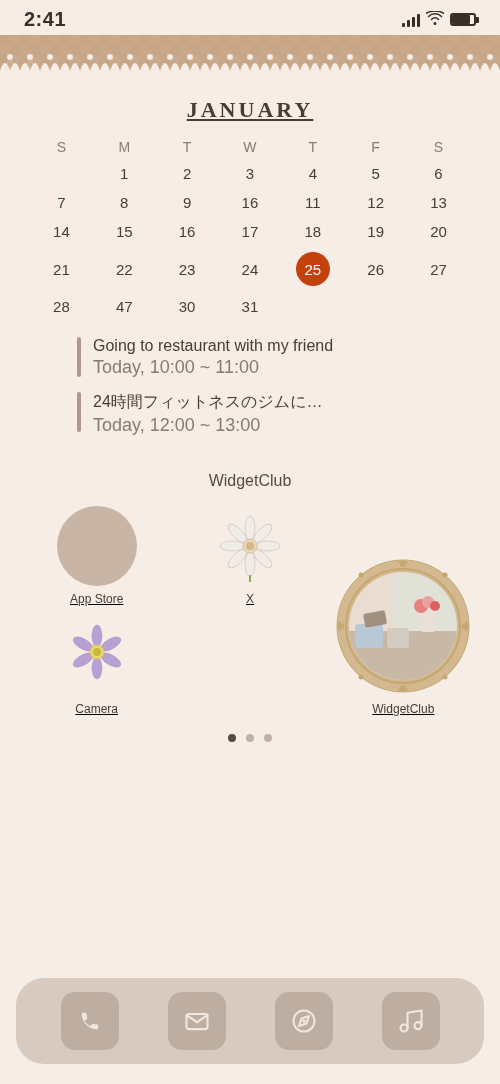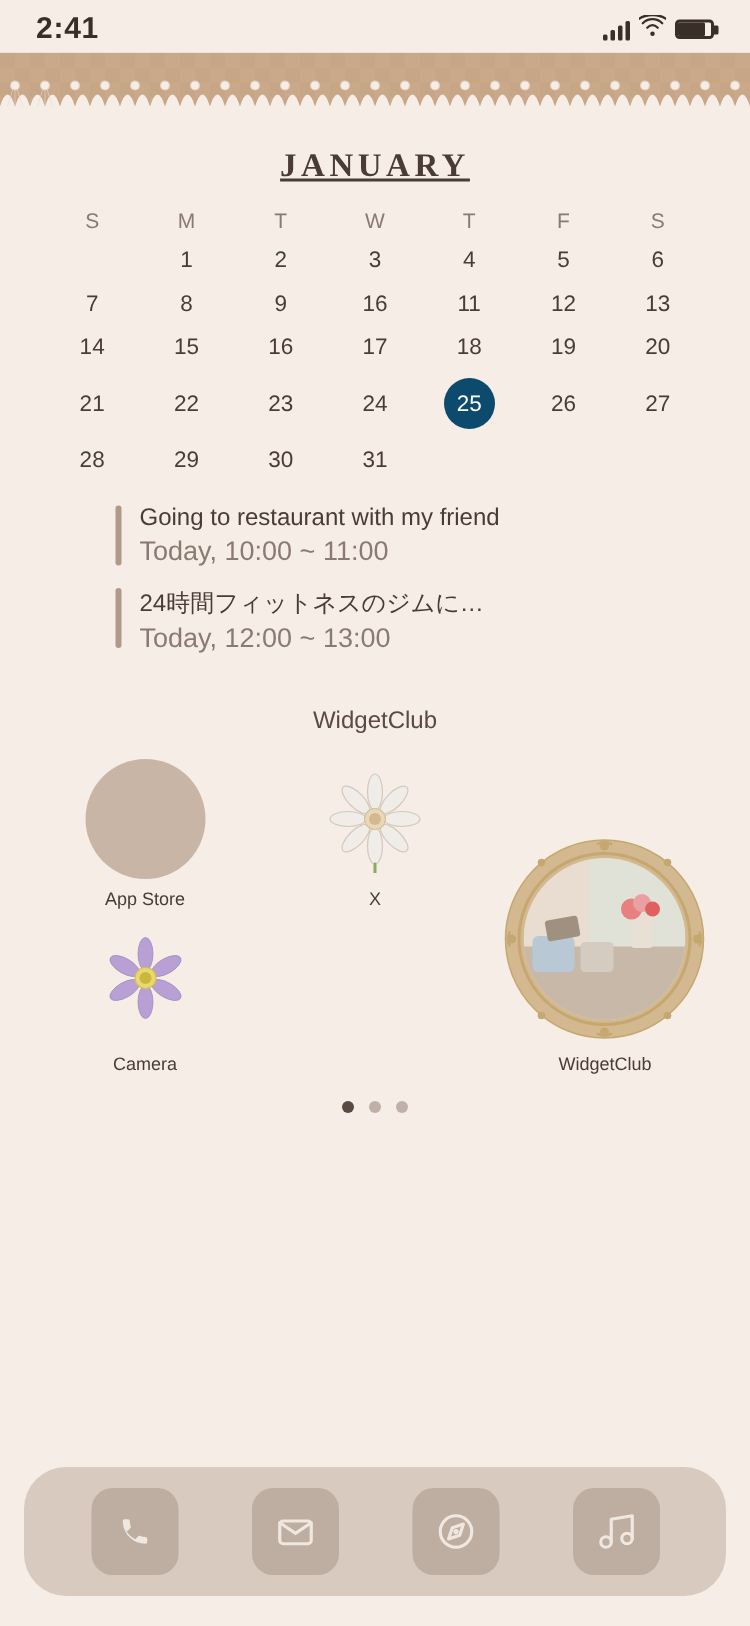--- a/index.html
+++ b/index.html
@@ -75,21 +75,21 @@
       padding: 6px 0;
       width: calc(100% / 7);
       cursor: pointer;
     }
     .today-circle {
       display: inline-flex;
       align-items: center;
       justify-content: center;
       width: 34px;
       height: 34px;
-      background: #0c4a6e;
+      background: #c2410c;
       color: #fff;
       border-radius: 50%;
       font-size: 15px;
     }
 
     
     .events-section {
       padding: 16px 30px 10px;
       margin-left: 47px;
     }
@@ -133,20 +133,21 @@
       grid-template-columns: repeat(3, 1fr);
       gap: 10px 8px;
       position: relative;
     }
     .app-item {
       display: flex;
       flex-direction: column;
       align-items: center;
       gap: 6px;
       cursor: pointer;
+      text-decoration: underline;
     }
     .app-icon {
       width: 80px;
       height: 80px;
       border-radius: 18px;
       display: flex;
       align-items: center;
       justify-content: center;
       overflow: hidden;
       position: relative;
@@ -356,21 +357,21 @@
           <td>21</td>
           <td>22</td>
           <td>23</td>
           <td>24</td>
           <td><span class="today-circle">25</span></td>
           <td>26</td>
           <td>27</td>
         </tr>
         <tr>
           <td>28</td>
-          <td>29</td>
+          <td>47</td>
           <td>30</td>
           <td>31</td>
           <td></td>
           <td></td>
           <td></td>
         </tr>
       </tbody>
   </table>
 </div>
 

